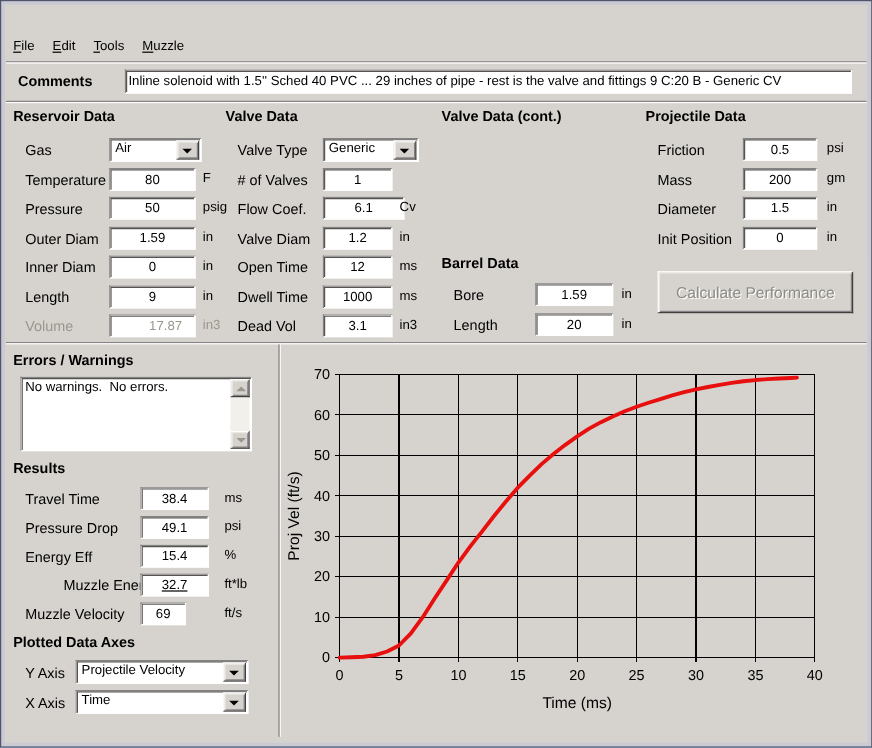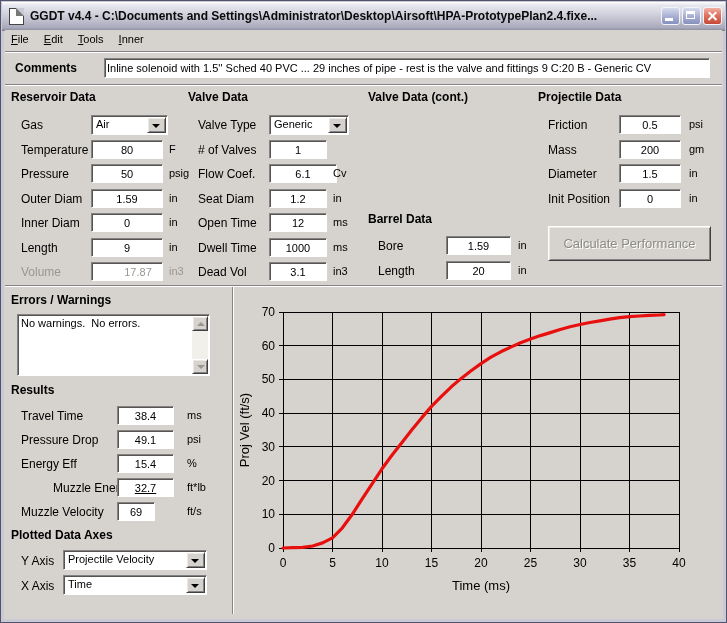--- a/index.html
+++ b/index.html
@@ -65,40 +65,26 @@
   .tri-up{position:absolute;left:4px;top:5px;width:0;height:0;border-left:4px solid transparent;border-right:4px solid transparent;border-bottom:4px solid #9a978e;}
   .tri-dn{position:absolute;left:4px;top:5px;width:0;height:0;border-left:4px solid transparent;border-right:4px solid transparent;border-top:4px solid #9a978e;}
   #chart-svg{position:absolute;left:234px;top:291px;}
   #chart-svg text{font-family:"Liberation Sans",sans-serif;fill:#000;}
 </style>
 </head>
 <body>
 
 <div class="window">
 
-  <div class="titlebar">
-    <div class="app-icon"></div>
-    <div class="title-text">GGDT v4.4 - C:\Documents and Settings\Administrator\Desktop\Airsoft\HPA-PrototypePlan2.4.fixe...</div>
-    <div class="tb-btn btn-min">
-        <span class="glyph-min"></span>
-      </div>
-    <div class="tb-btn btn-max">
-        <span class="glyph-max"></span>
-      </div>
-    <div class="tb-btn btn-close">
-        <span class="glyph-x1"></span>
-        <span class="glyph-x2"></span>
-      </div>
-  </div>
 
   <div class="menubar">
     <span class="menu-item">File</span>
     <span class="menu-item">Edit</span>
     <span class="menu-item">Tools</span>
-    <span class="menu-item">Inner</span>
+    <span class="menu-item">Muzzle</span>
   </div>
   <div class="etch-h" style="left:4px;right:4px;top:50px;"></div>
 
   <span class="hdr" style="left:14px;top:60px;">Comments</span>
   <input class="field sunken" style="left: 103px; top: 57px; width: 606px; height: 20px; text-align: left;" value="Inline solenoid with 1.5'' Sched 40 PVC ... 29 inches of pipe - rest is the valve and fittings 9 C:20 B - Generic CV">
   <div class="etch-h" style="left:4px;right:4px;top:83px;"></div>
 
   <span class="hdr" style="left:10px;top:89px;">Reservoir Data</span>
   <span class="hdr" style="left:187px;top:89px;">Valve Data</span>
   <span class="hdr" style="left:367px;top:89px;">Valve Data (cont.)</span>
@@ -142,21 +128,21 @@
         <span class="combo-arr"></span>
       </span>
   </div>
   <span class="lbl" style="left:197px;top:142px;"># of Valves</span>
   <input class="field sunken" style="left: 268px; top: 139px; width: 58px;" value="1">
 
   <span class="lbl" style="left:197px;top:166px;">Flow Coef.</span>
   <input class="field sunken" style="left: 268px; top: 163px; width: 68px;" value="6.1">
   <span class="unit" style="left:332px;top:166px;">Cv</span>
 
-  <span class="lbl" style="left:197px;top:191px;">Seat Diam</span>
+  <span class="lbl" style="left:197px;top:191px;">Valve Diam</span>
   <input class="field sunken" style="left: 268px; top: 188px; width: 58px;" value="1.2">
   <span class="unit" style="left:332px;top:191px;">in</span>
 
   <span class="lbl" style="left:197px;top:215px;">Open Time</span>
   <input class="field sunken" style="left: 268px; top: 212px; width: 58px;" value="12">
   <span class="unit" style="left:332px;top:215px;">ms</span>
 
   <span class="lbl" style="left:197px;top:240px;">Dwell Time</span>
   <input class="field sunken" style="left: 268px; top: 237px; width: 58px;" value="1000">
   <span class="unit" style="left:332px;top:240px;">ms</span>

